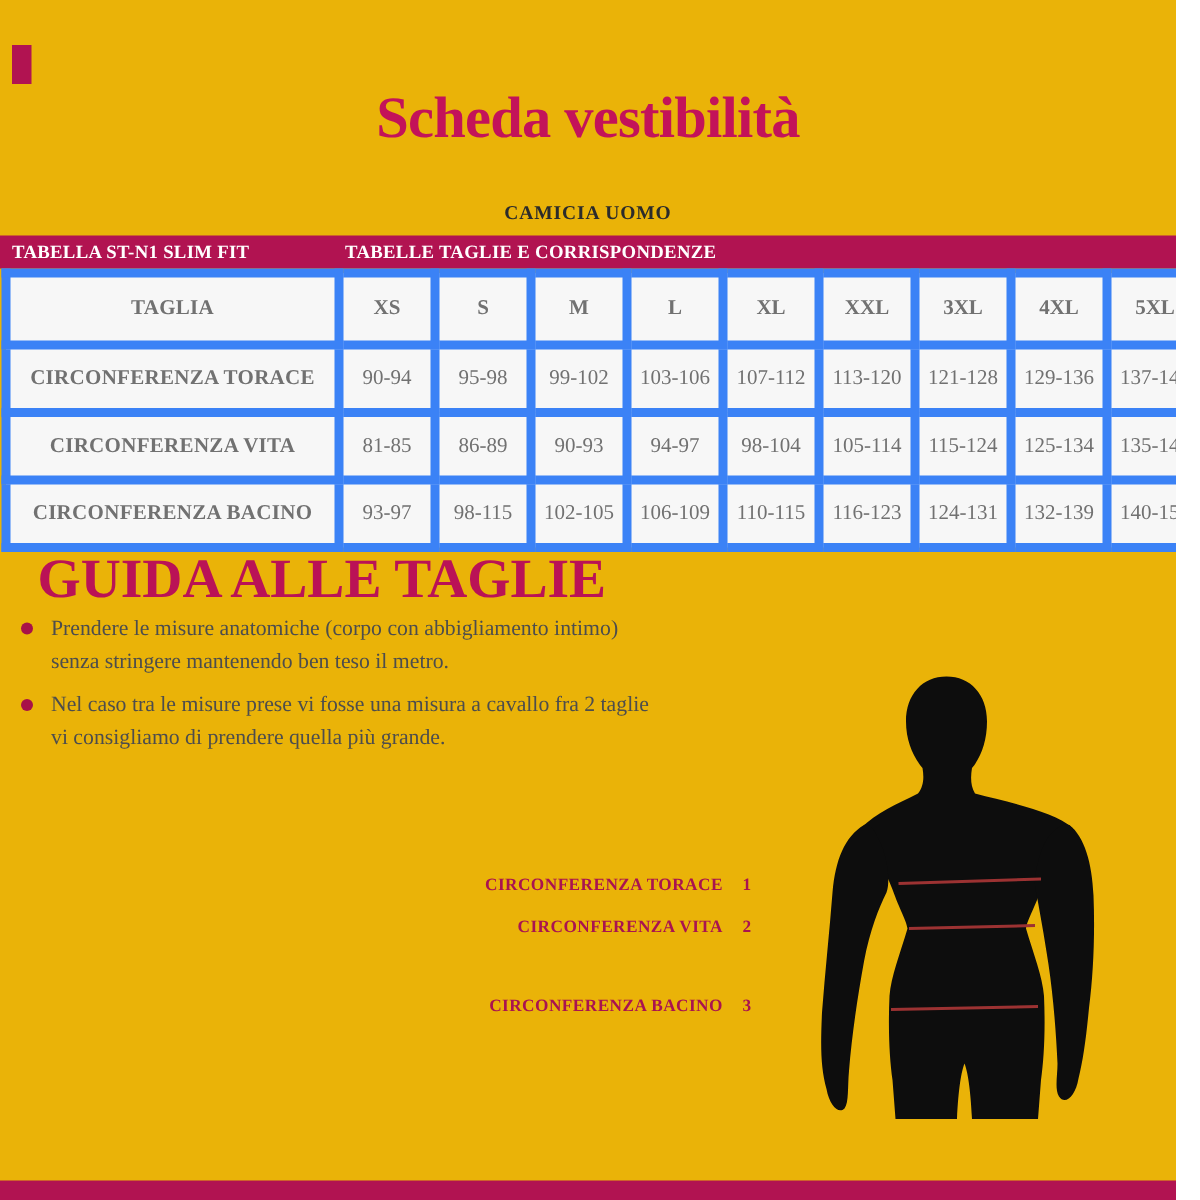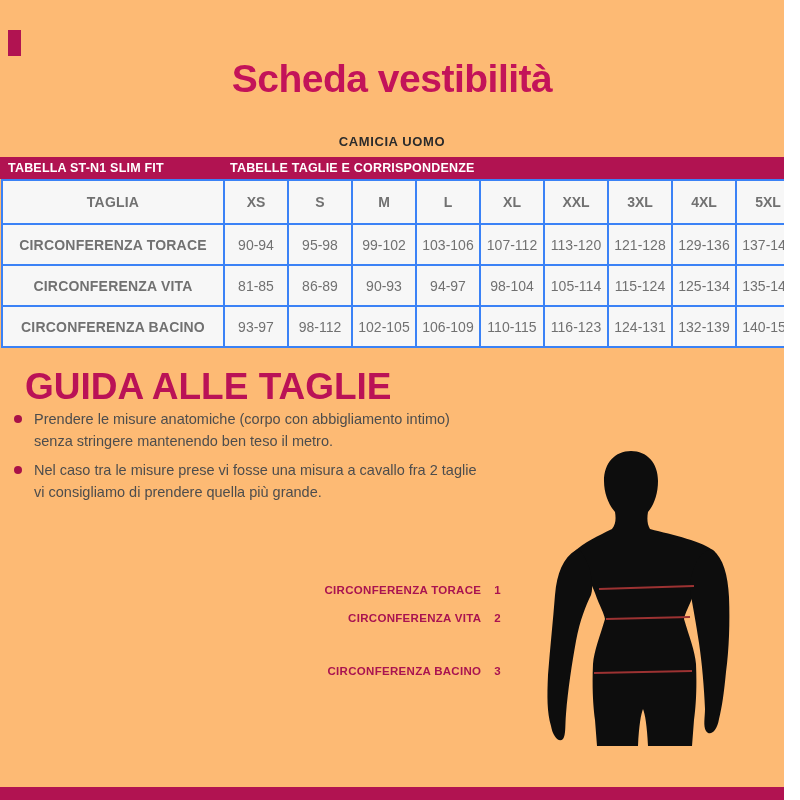--- a/index.html
+++ b/index.html
@@ -1,36 +1,36 @@
 <!DOCTYPE html>
 <html><head>
 <meta charset="utf-8">
 <style>
   html,body{margin:0;padding:0;background:#fff;}
   .page{
-    position:relative;width:784px;height:800px;background:#fdba74;overflow:hidden;
-    font-family:Liberation Sans, sans-serif;
+    position:relative;width:784px;height:800px;background:#eab308;overflow:hidden;
+    font-family:Liberation Serif, serif;
     --accent:#b11351; --title:#c31359; --heading:#ba1256; --label:#a91350;
     --dot:#a81148; --redline:#9c3232; --silhouette:#0d0d0d;
   }
   .corner-mark{position:absolute;left:8px;top:30px;width:13px;height:26px;background:var(--accent);}
   .footer-bar{position:absolute;left:0;top:787px;width:800px;height:13px;background:var(--accent);}
 
   .title{position:absolute;top:56px;left:0;width:100%;margin:0;text-align:center;
     font-size:39px;line-height:46px;font-weight:700;color:var(--title);letter-spacing:-0.5px;}
   .subtitle{position:absolute;top:134px;left:0;width:100%;text-align:center;
     font-size:13px;font-weight:700;color:#2b2b2b;letter-spacing:0.6px;}
 
   .table-bar{position:absolute;left:0;top:157px;width:800px;height:22px;background:var(--accent);
     color:#fff;font-size:12.5px;font-weight:700;letter-spacing:0.2px;}
   .tb-left{position:absolute;left:8px;top:4px;}
   .tb-right{position:absolute;left:230px;top:4px;}
 
   table.sizes{position:absolute;left:1px;top:179px;width:798px;border-collapse:collapse;table-layout:fixed;}
-  table.sizes td{border:2px solid #3b82f6;background:#f7f7f7;text-align:center;vertical-align:middle;
+  table.sizes td{border:6px solid #3b82f6;background:#f7f7f7;text-align:center;vertical-align:middle;
     font-size:14px;color:#717171;padding:0;}
   table.sizes tr:first-child td{height:42px;}
   table.sizes tr td{height:39px;}
   td.row-label{text-align:left;padding-left:8px;font-weight:700;color:#333333;font-size:14px;letter-spacing:0.2px;}
   td.size-h{font-weight:700;color:#3e3e3e;font-size:15px;}
 
   .guide-heading{position:absolute;left:10px;top:350px;margin:15px;
     font-size:37px;line-height:44px;font-weight:700;color:var(--heading);letter-spacing:0px;}
   .bullets{position:absolute;left:12px;top:408px;width:520px;}
   .bullet{display:flex;margin-bottom:7px;}
@@ -109,21 +109,21 @@
           <td class="val">94-97</td>
           <td class="val">98-104</td>
           <td class="val">105-114</td>
           <td class="val">115-124</td>
           <td class="val">125-134</td>
           <td class="val">135-145</td>
         </tr>
         <tr>
           <td class="row-label">CIRCONFERENZA BACINO</td>
           <td class="val">93-97</td>
-          <td class="val">98-112</td>
+          <td class="val">98-115</td>
           <td class="val">102-105</td>
           <td class="val">106-109</td>
           <td class="val">110-115</td>
           <td class="val">116-123</td>
           <td class="val">124-131</td>
           <td class="val">132-139</td>
           <td class="val">140-150</td>
         </tr>
       </tbody>
   </table>

